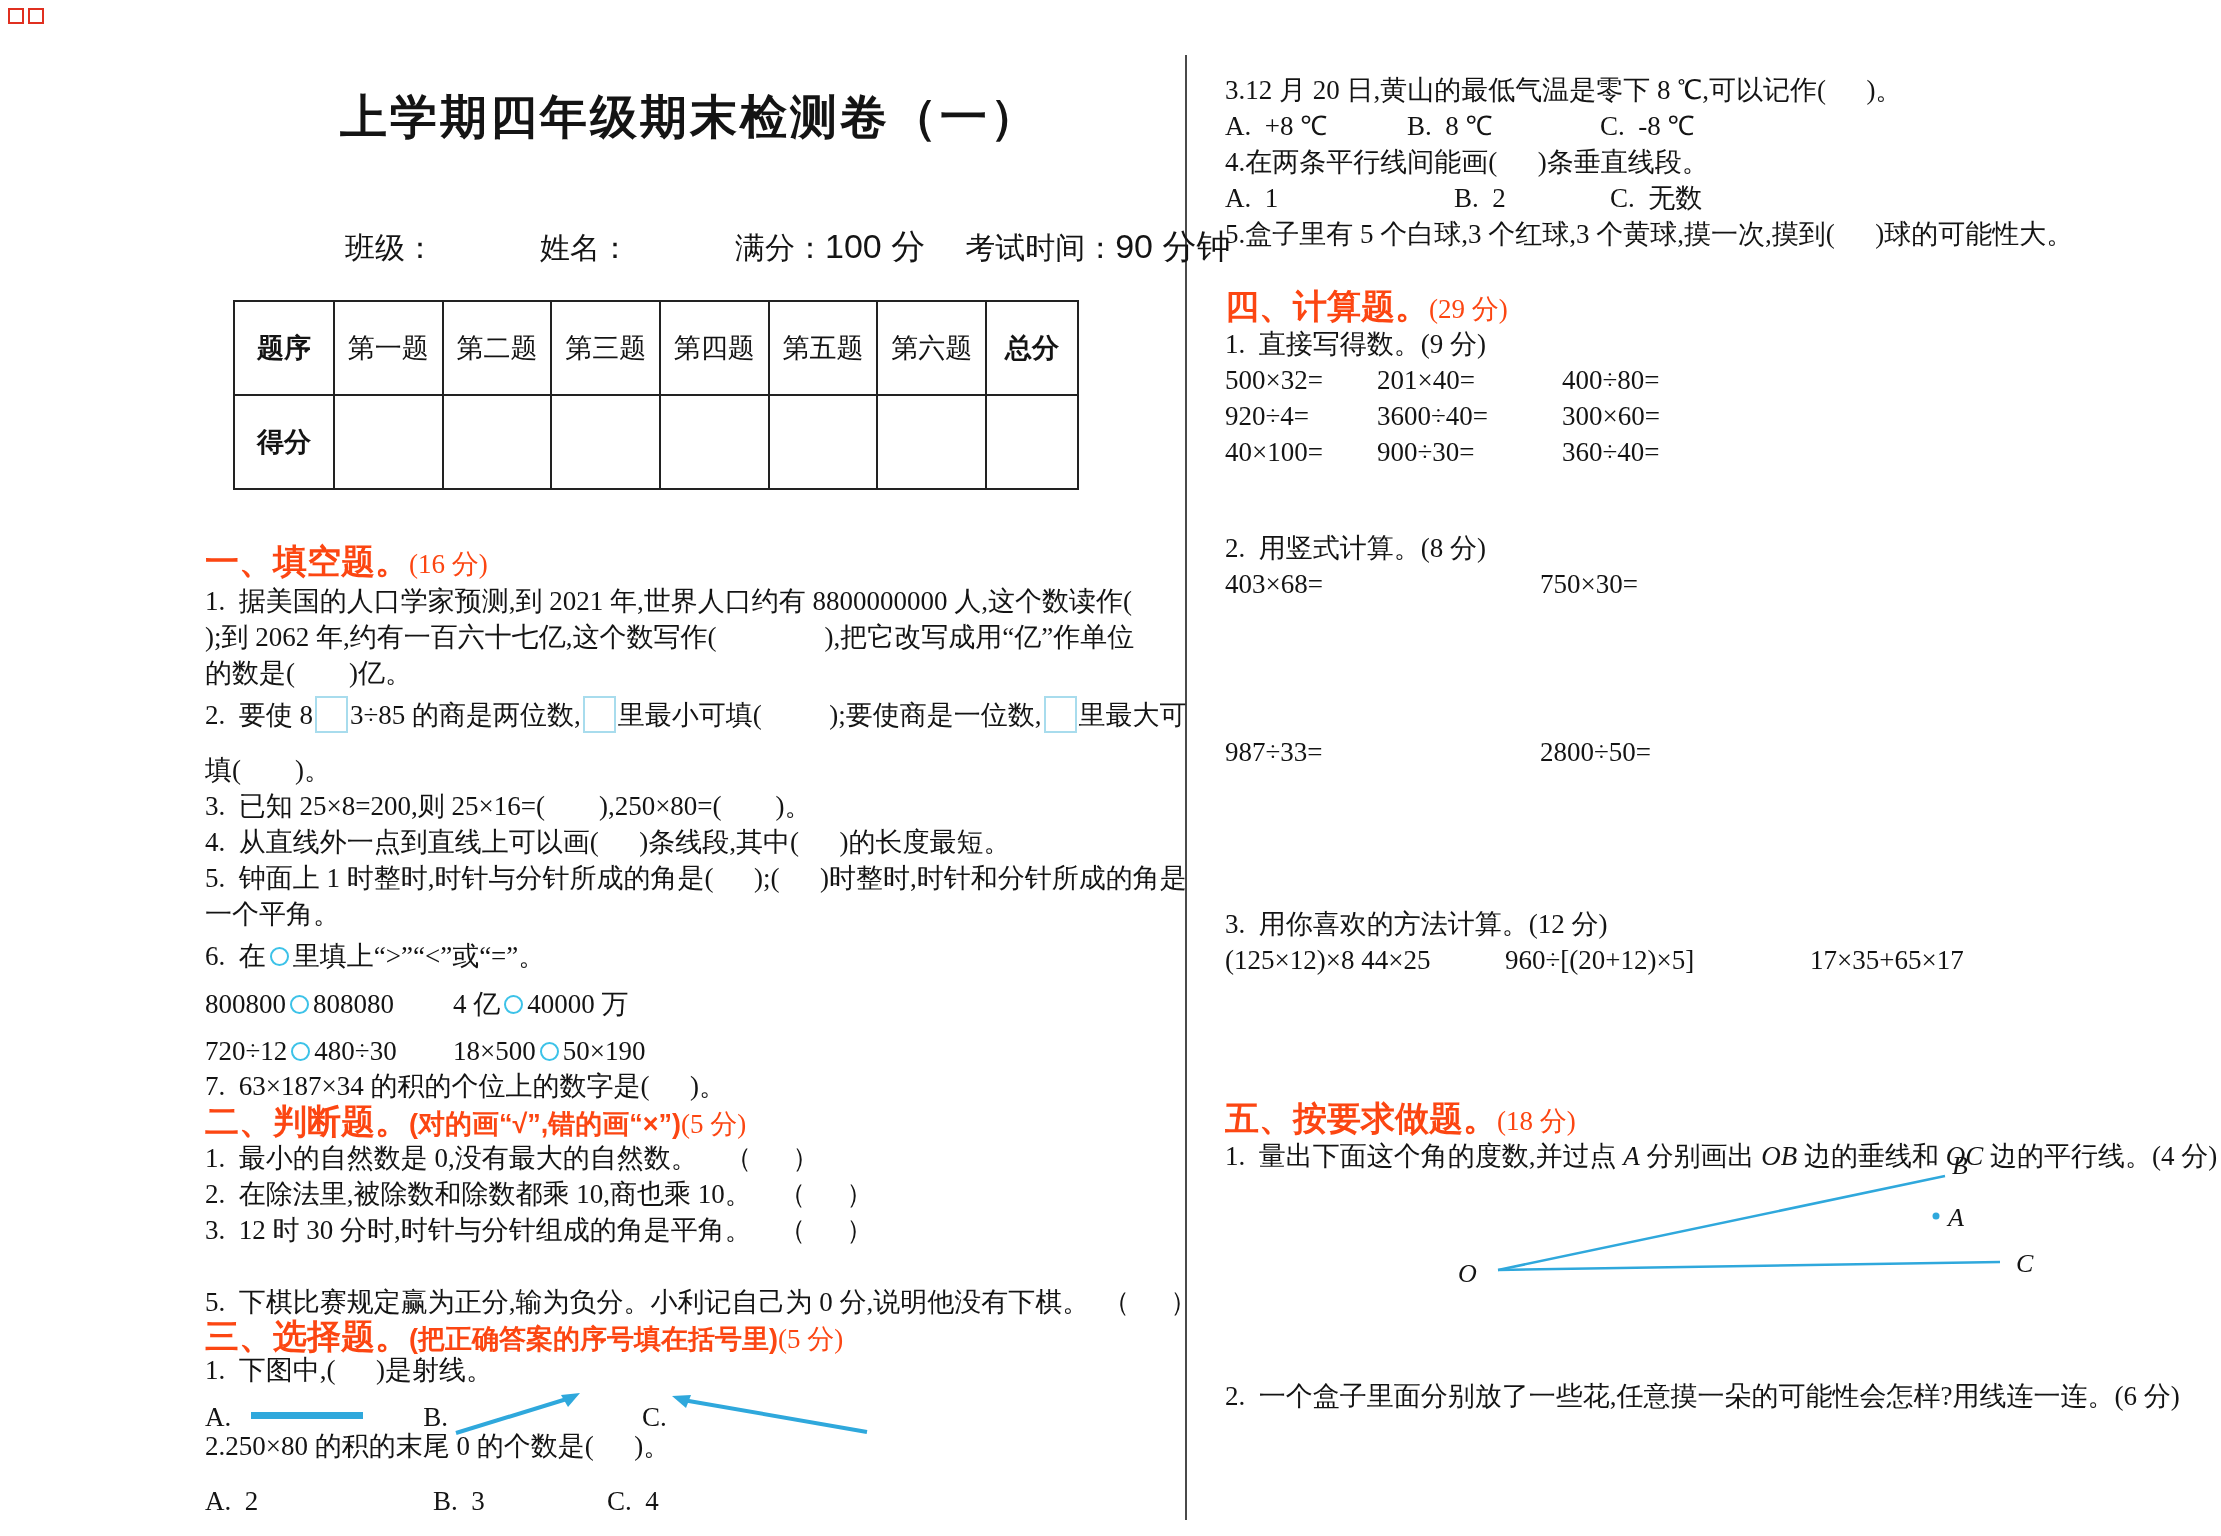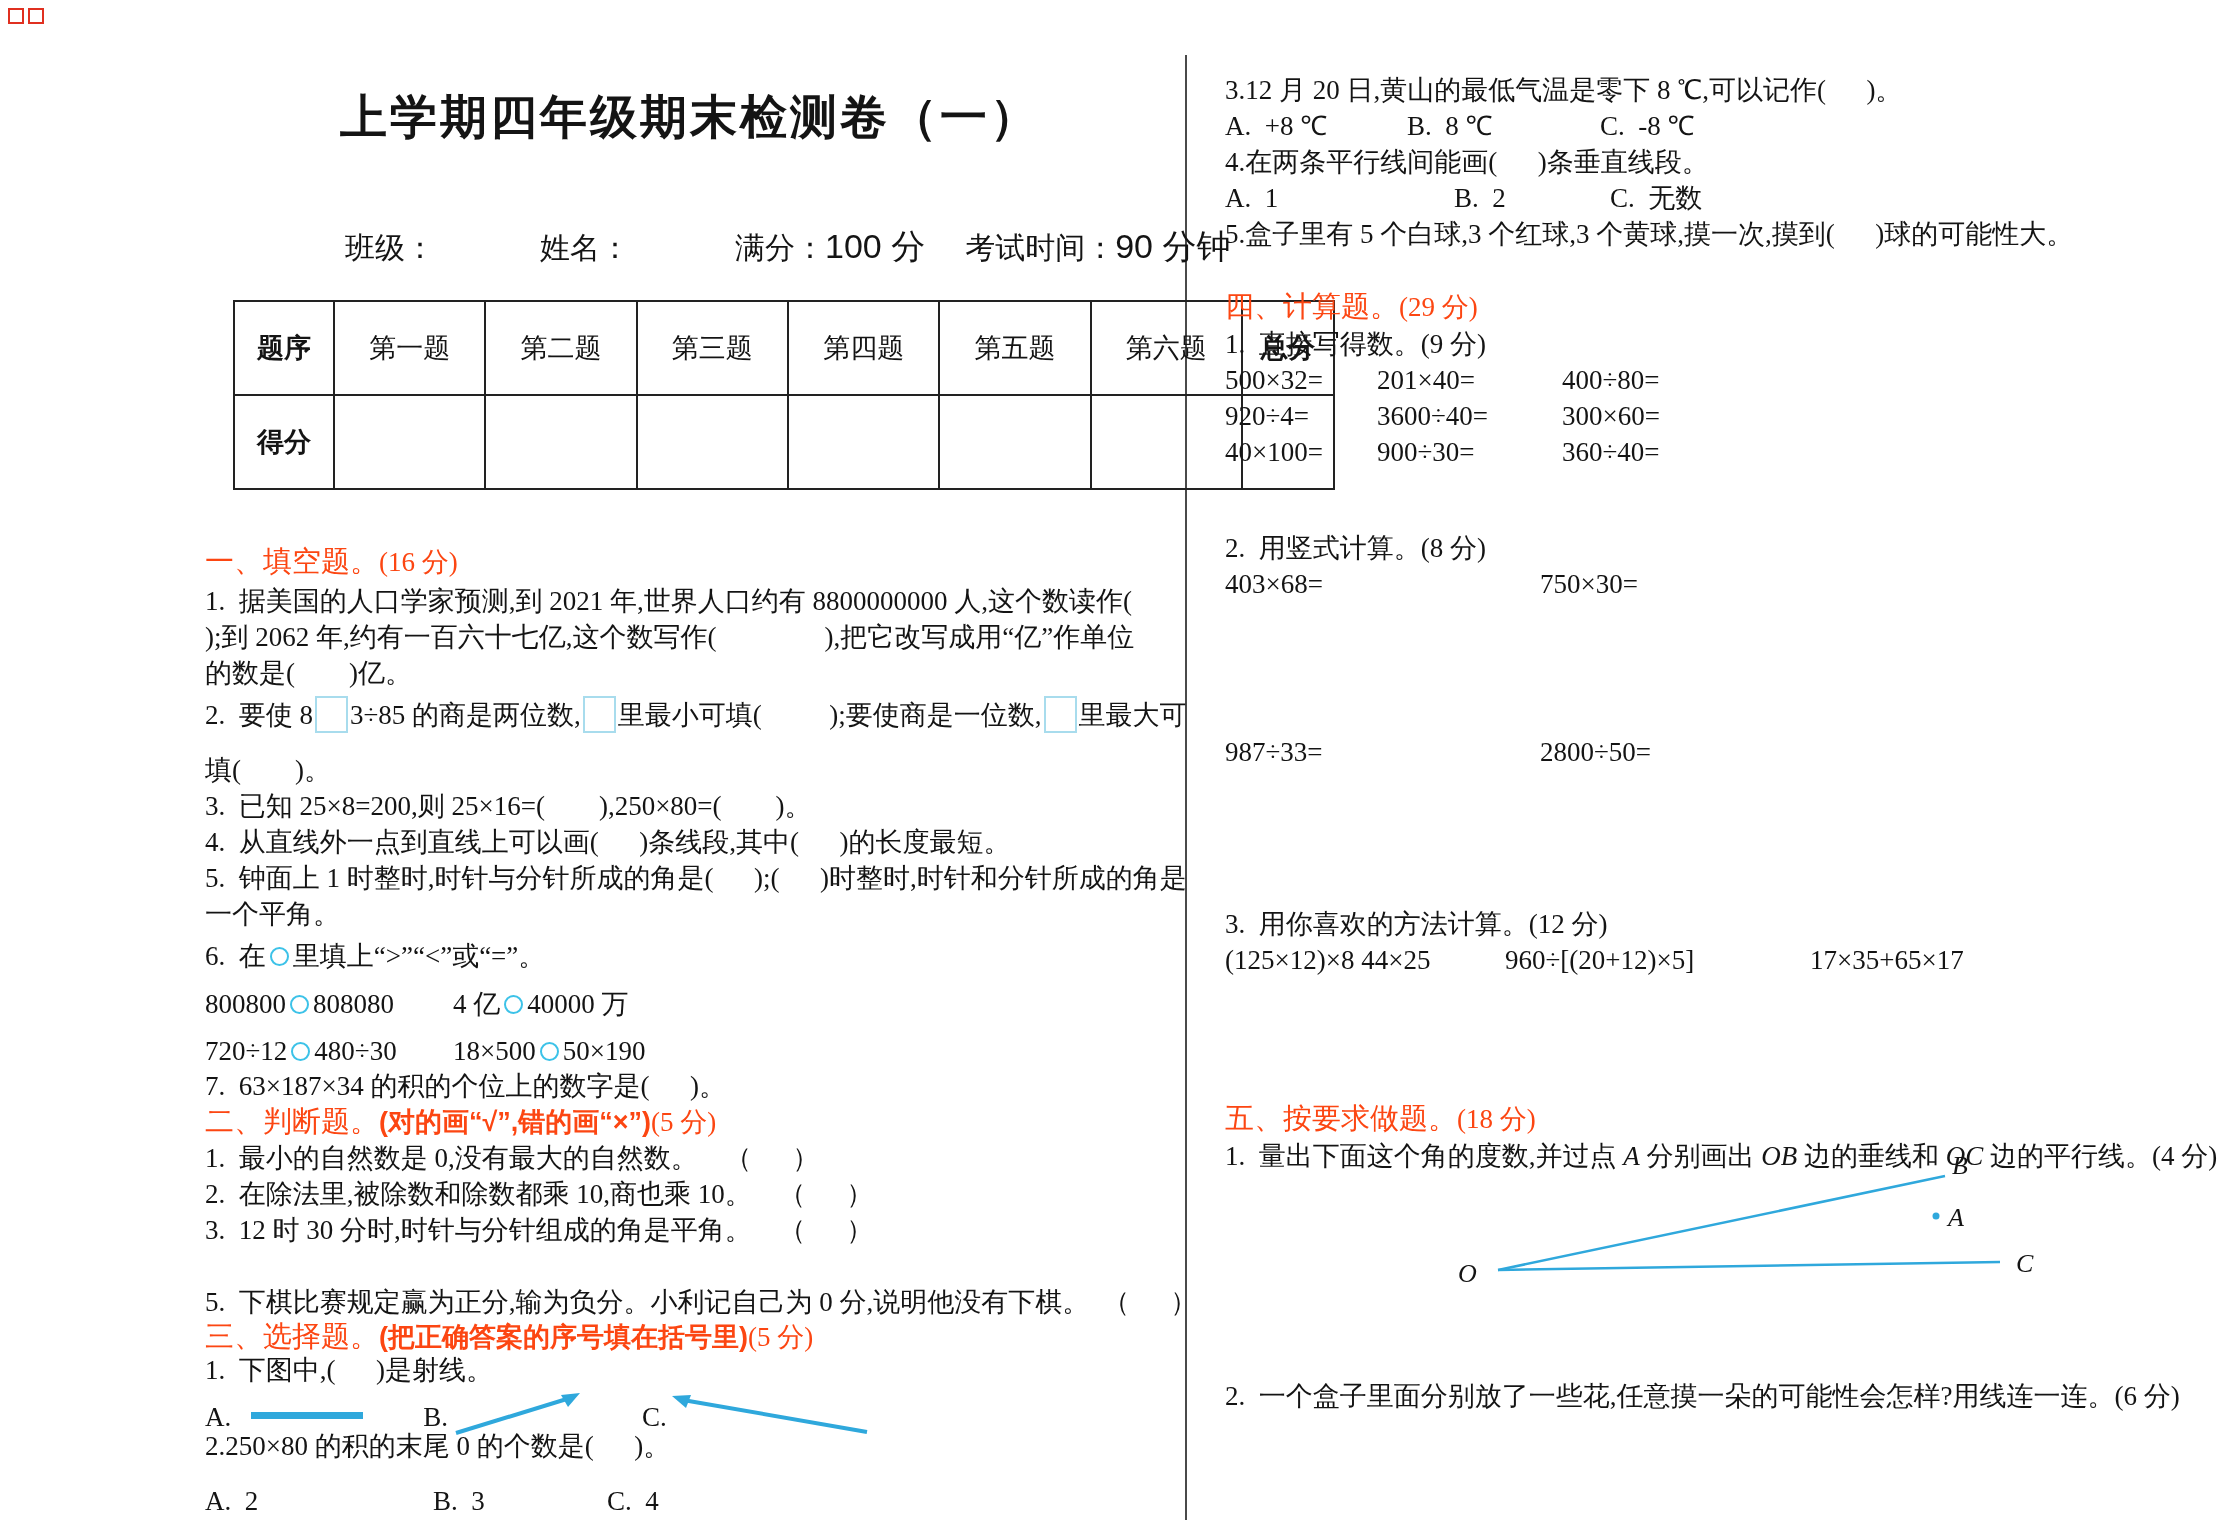--- a/index.html
+++ b/index.html
@@ -2,30 +2,30 @@
 <html><head>
 <meta charset="utf-8">
 <style>
   html,body{margin:0;padding:0;background:#fff;}
   .page{position:relative;width:2221px;height:1536px;background:#ffffff;
         font-family:"Liberation Serif",serif;color:#141414;overflow:hidden;}
   .col{position:absolute;top:0;}
   #colL{left:205px;width:970px;height:1536px;}
   #colR{left:1225px;width:990px;height:1536px;}
   .ln{position:absolute;left:0;white-space:pre;font-size:27px;line-height:36px;}
-  .hline .hd{color:#fc4612;font-family:"Liberation Sans",sans-serif;font-weight:400;font-size:29px;}
+  .hline .hd{color:#fc4612;font-family:"Liberation Sans",sans-serif;font-weight:700;font-size:34px;}
   .hline .sub{color:#fc4612;font-family:"Liberation Sans",sans-serif;font-weight:700;font-size:27px;}
   .hline .pts{color:#fc4612;font-family:"Liberation Serif",serif;font-weight:400;font-size:27px;}
   .title{position:absolute;top:86px;left:0;width:100%;text-align:center;
          font-size:47px;font-weight:700;letter-spacing:3px;}
   .info{position:absolute;top:190px;left:95px;font-size:30px;white-space:pre;}
   .info .gap{display:inline-block;width:105px;}
   .info .gap2{display:inline-block;width:40px;}
   .num{font-family:"Liberation Sans",sans-serif;font-size:34px;}
-  table.score{position:absolute;top:300px;left:28px;border-collapse:collapse;table-layout:fixed;width:1102px;}
+  table.score{position:absolute;top:300px;left:28px;border-collapse:collapse;table-layout:fixed;width:846px;}
   table.score td{border:2px solid #222;height:92px;text-align:center;vertical-align:middle;
                  font-size:27px;padding:0;}
   td.bcell{font-family:"Liberation Sans",sans-serif;font-weight:700;font-size:29px;}
   .bluebox{display:inline-block;width:29px;height:33px;border:2px solid #a8dced;background:#fff;
            vertical-align:-9px;margin:0 2px;}
   .circ{display:inline-block;width:15px;height:15px;border:2px solid #3cc2e8;border-radius:50%;
         vertical-align:-1px;margin:0 4px;}
   .seg{display:inline-block;width:112px;height:7px;background:#2fa8dc;vertical-align:7px;margin-left:20px;}
   .optsvg{vertical-align:-14px;}
   .it{font-style:italic;}

